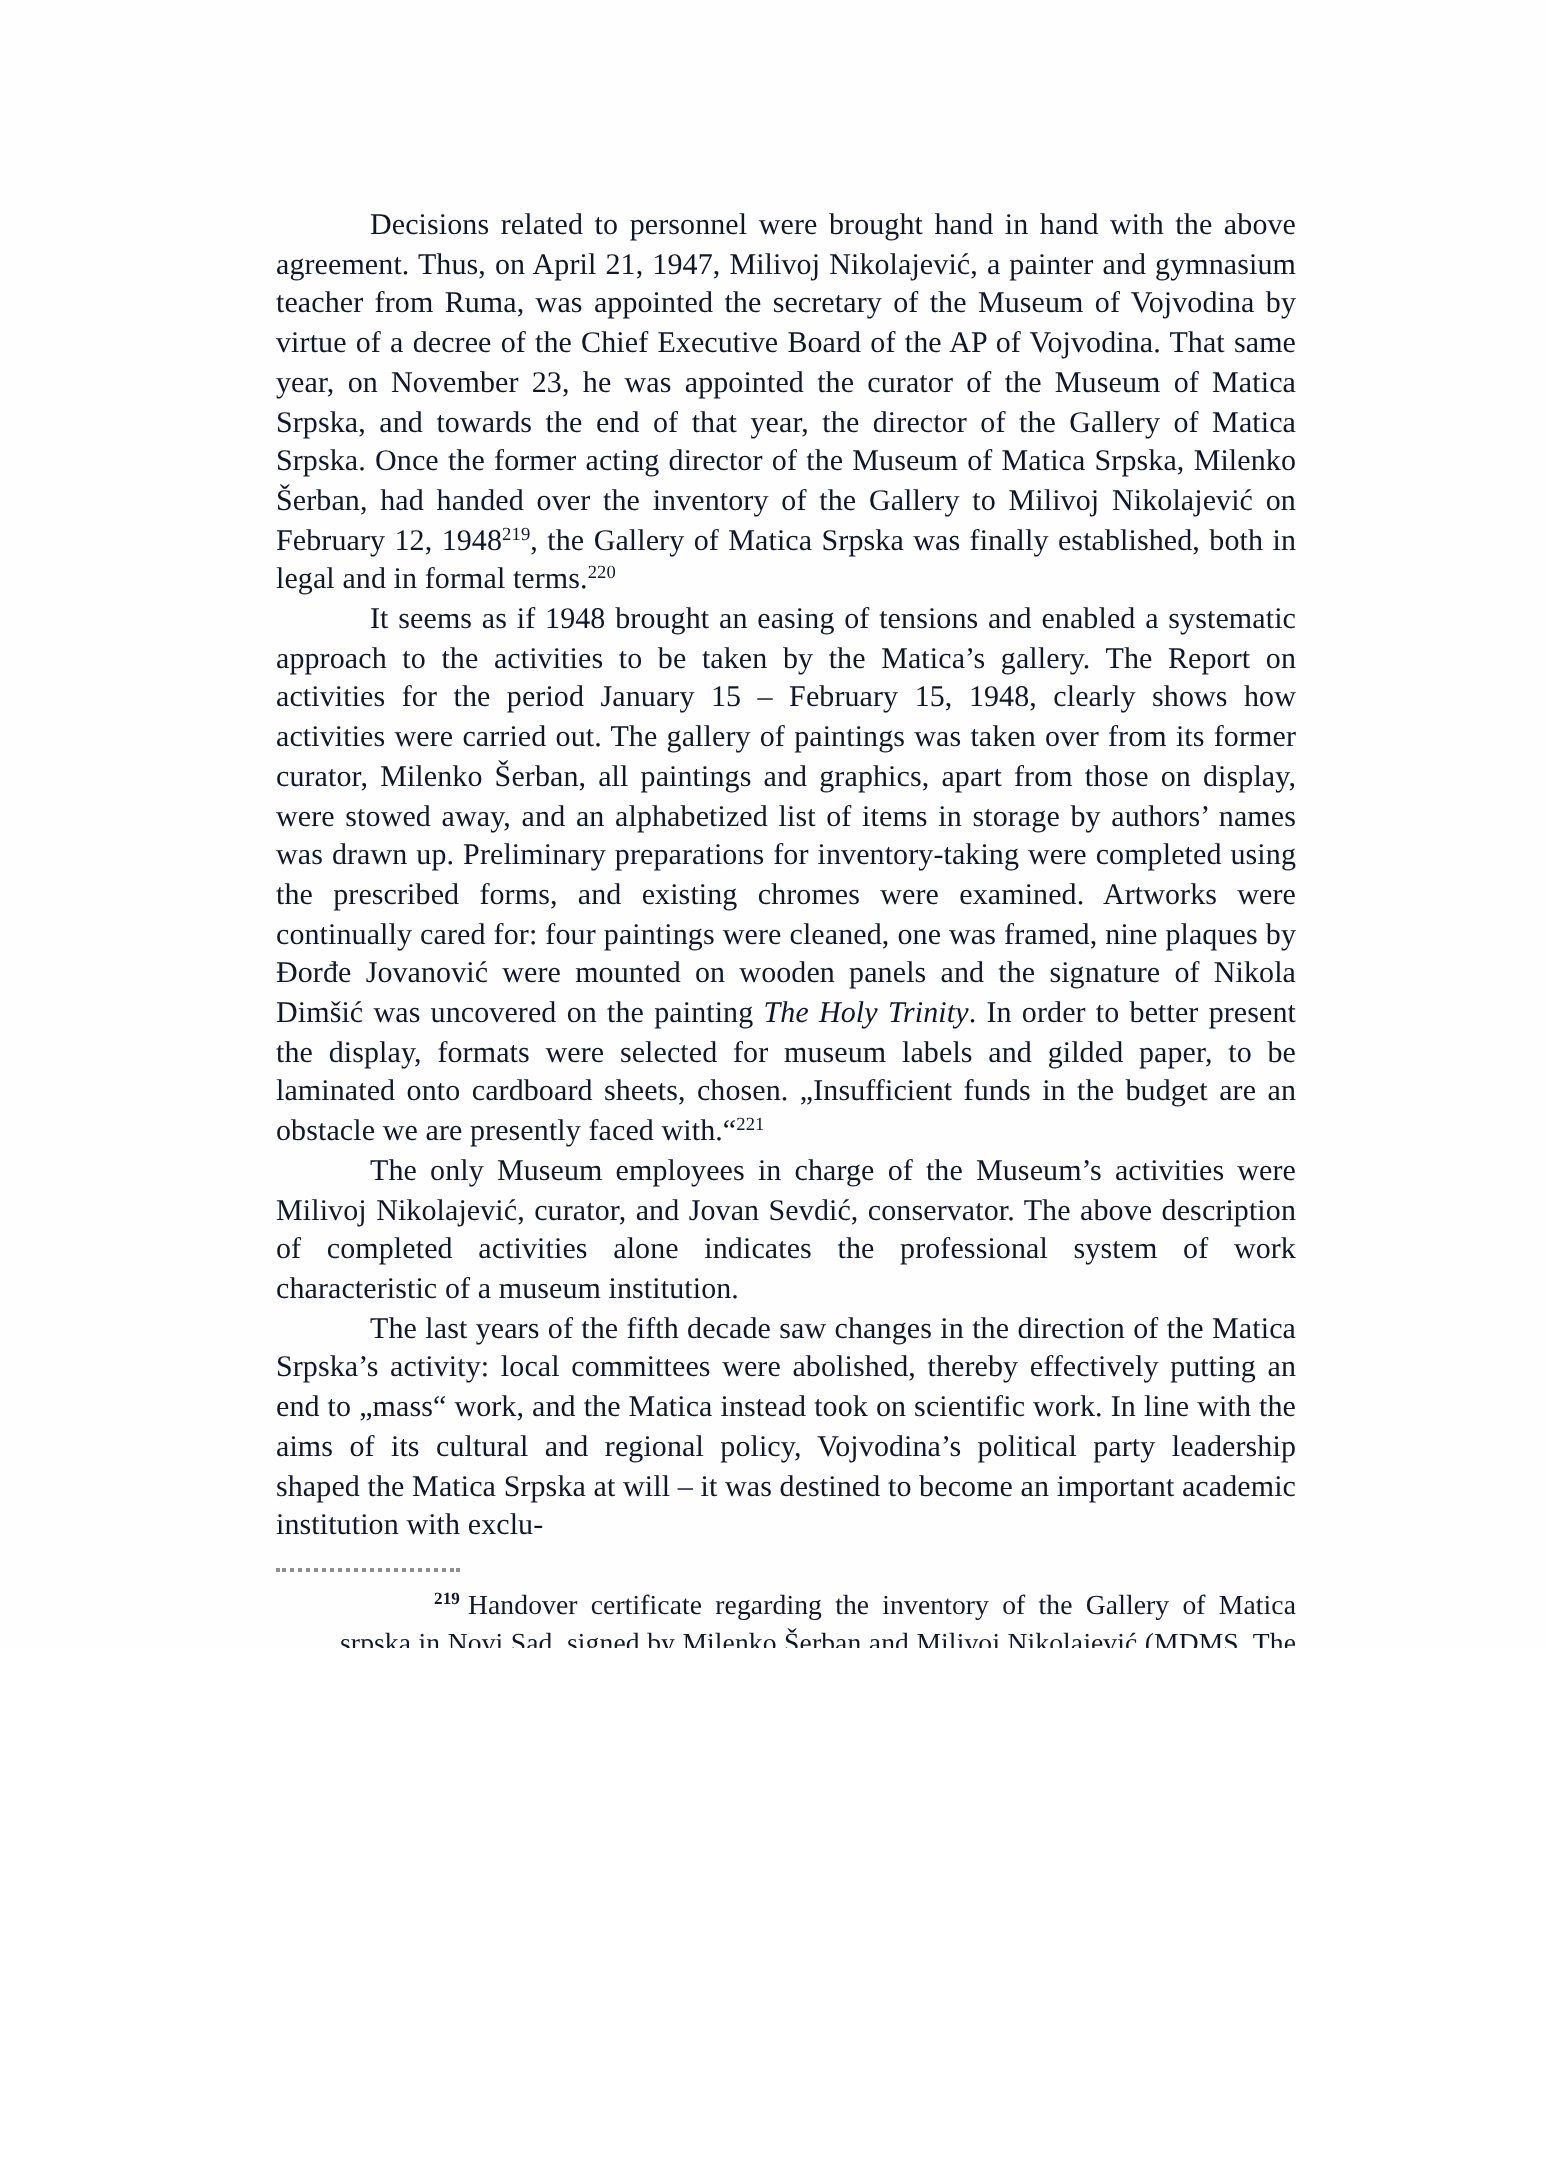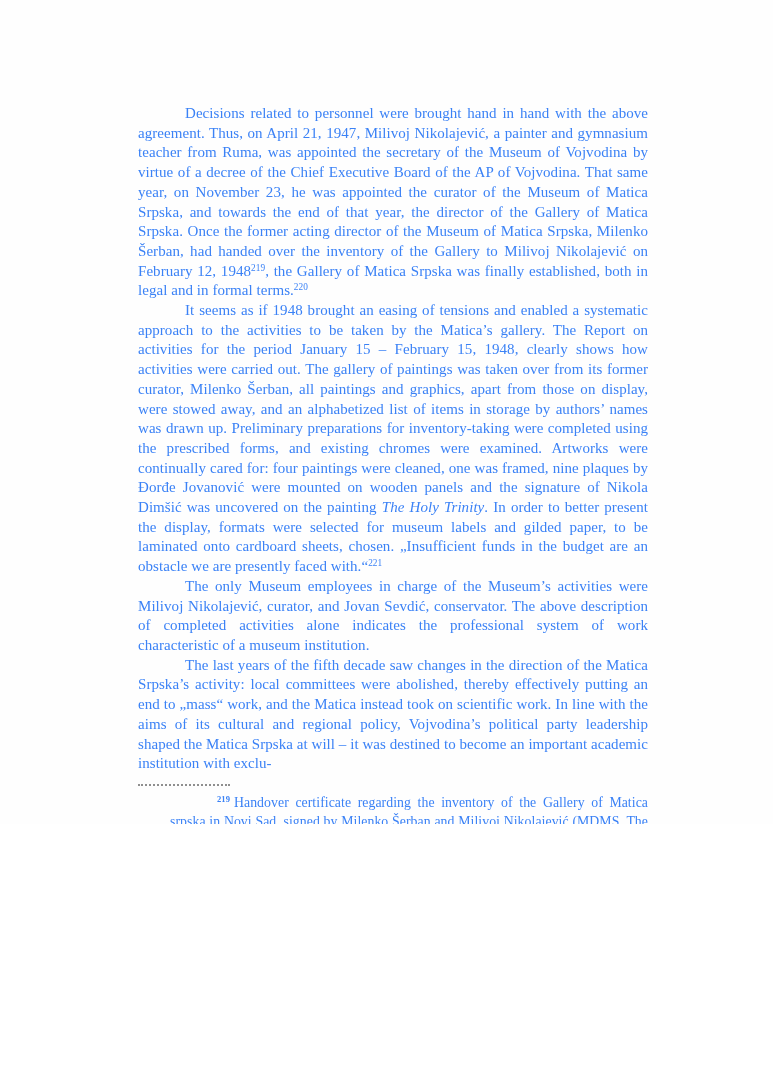--- a/index.html
+++ b/index.html
@@ -5,21 +5,21 @@
   html, body {
     margin: 0;
     padding: 0;
     background: #ffffff;
   }
   .page {
     position: relative;
     width: 773px;
     height: 824px;
     background: #fefefe;
-    color: #3b82f6;
+    color: #0f172a;
     font-family: "Liberation Serif", "DejaVu Serif", serif;
     overflow: hidden;
     box-sizing: border-box;
   }
   .text-block {
     position: absolute;
     left: 138px;
     top: 104px;
     width: 510px;
   }

